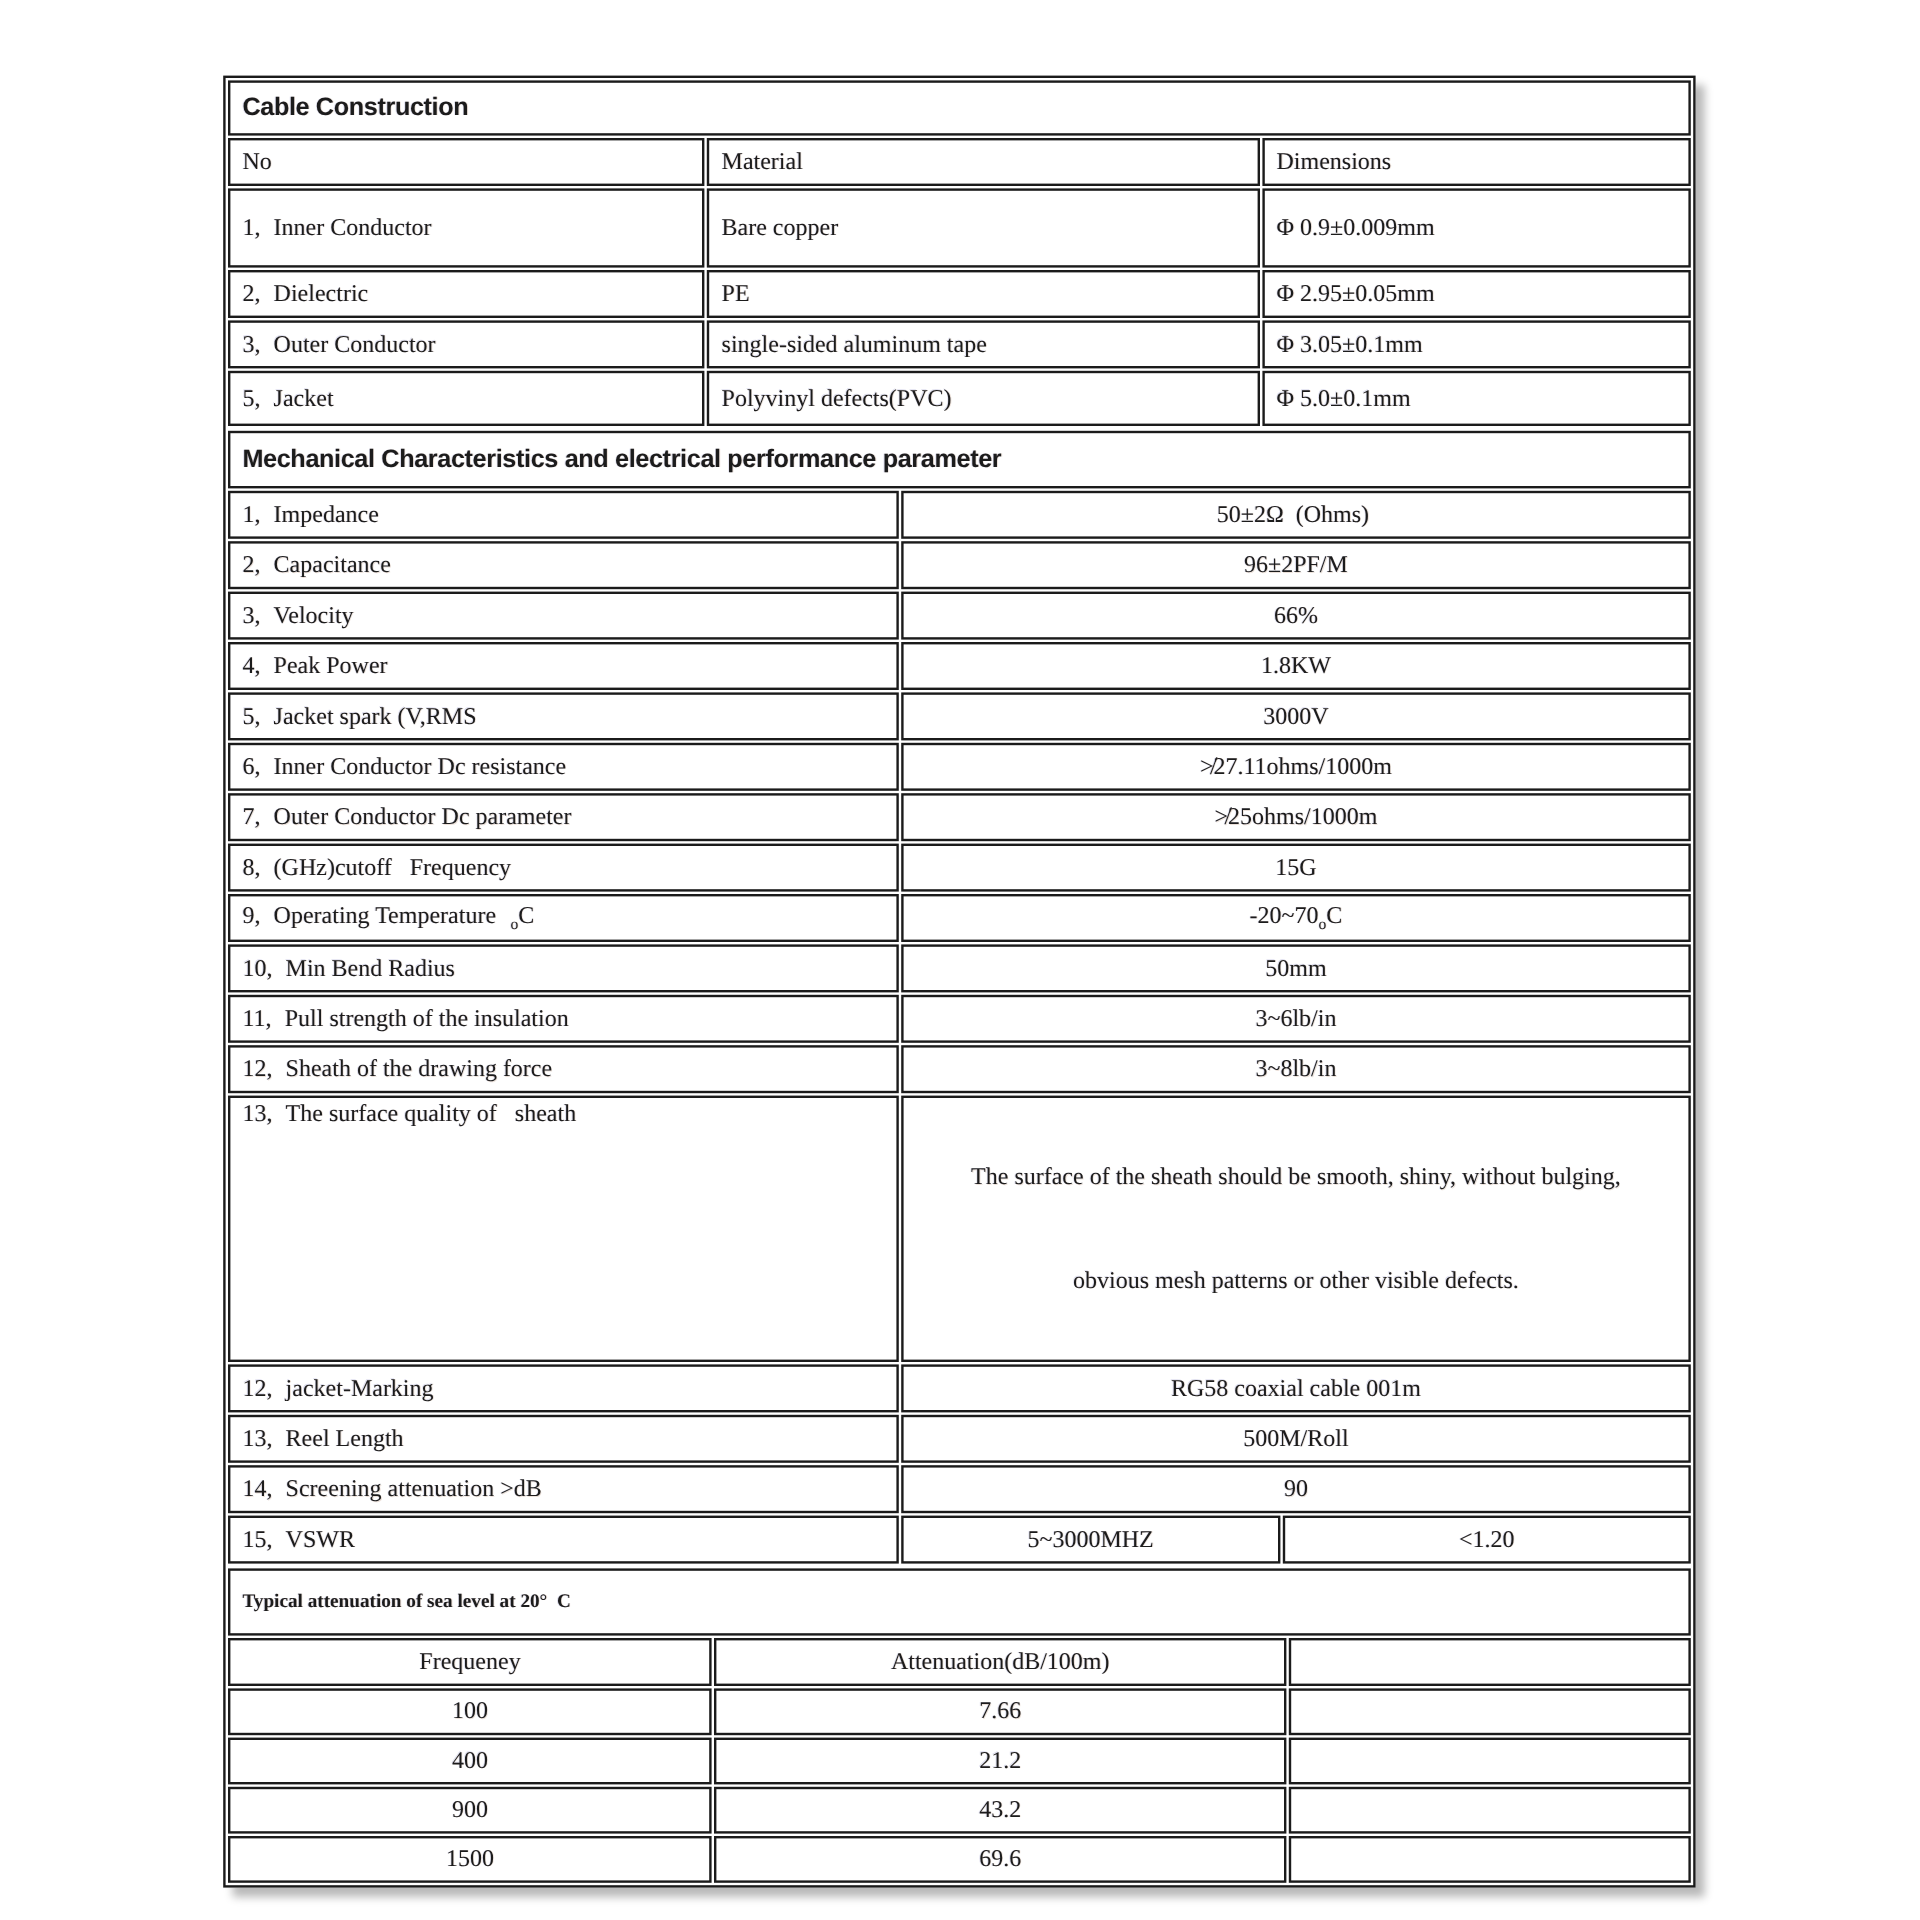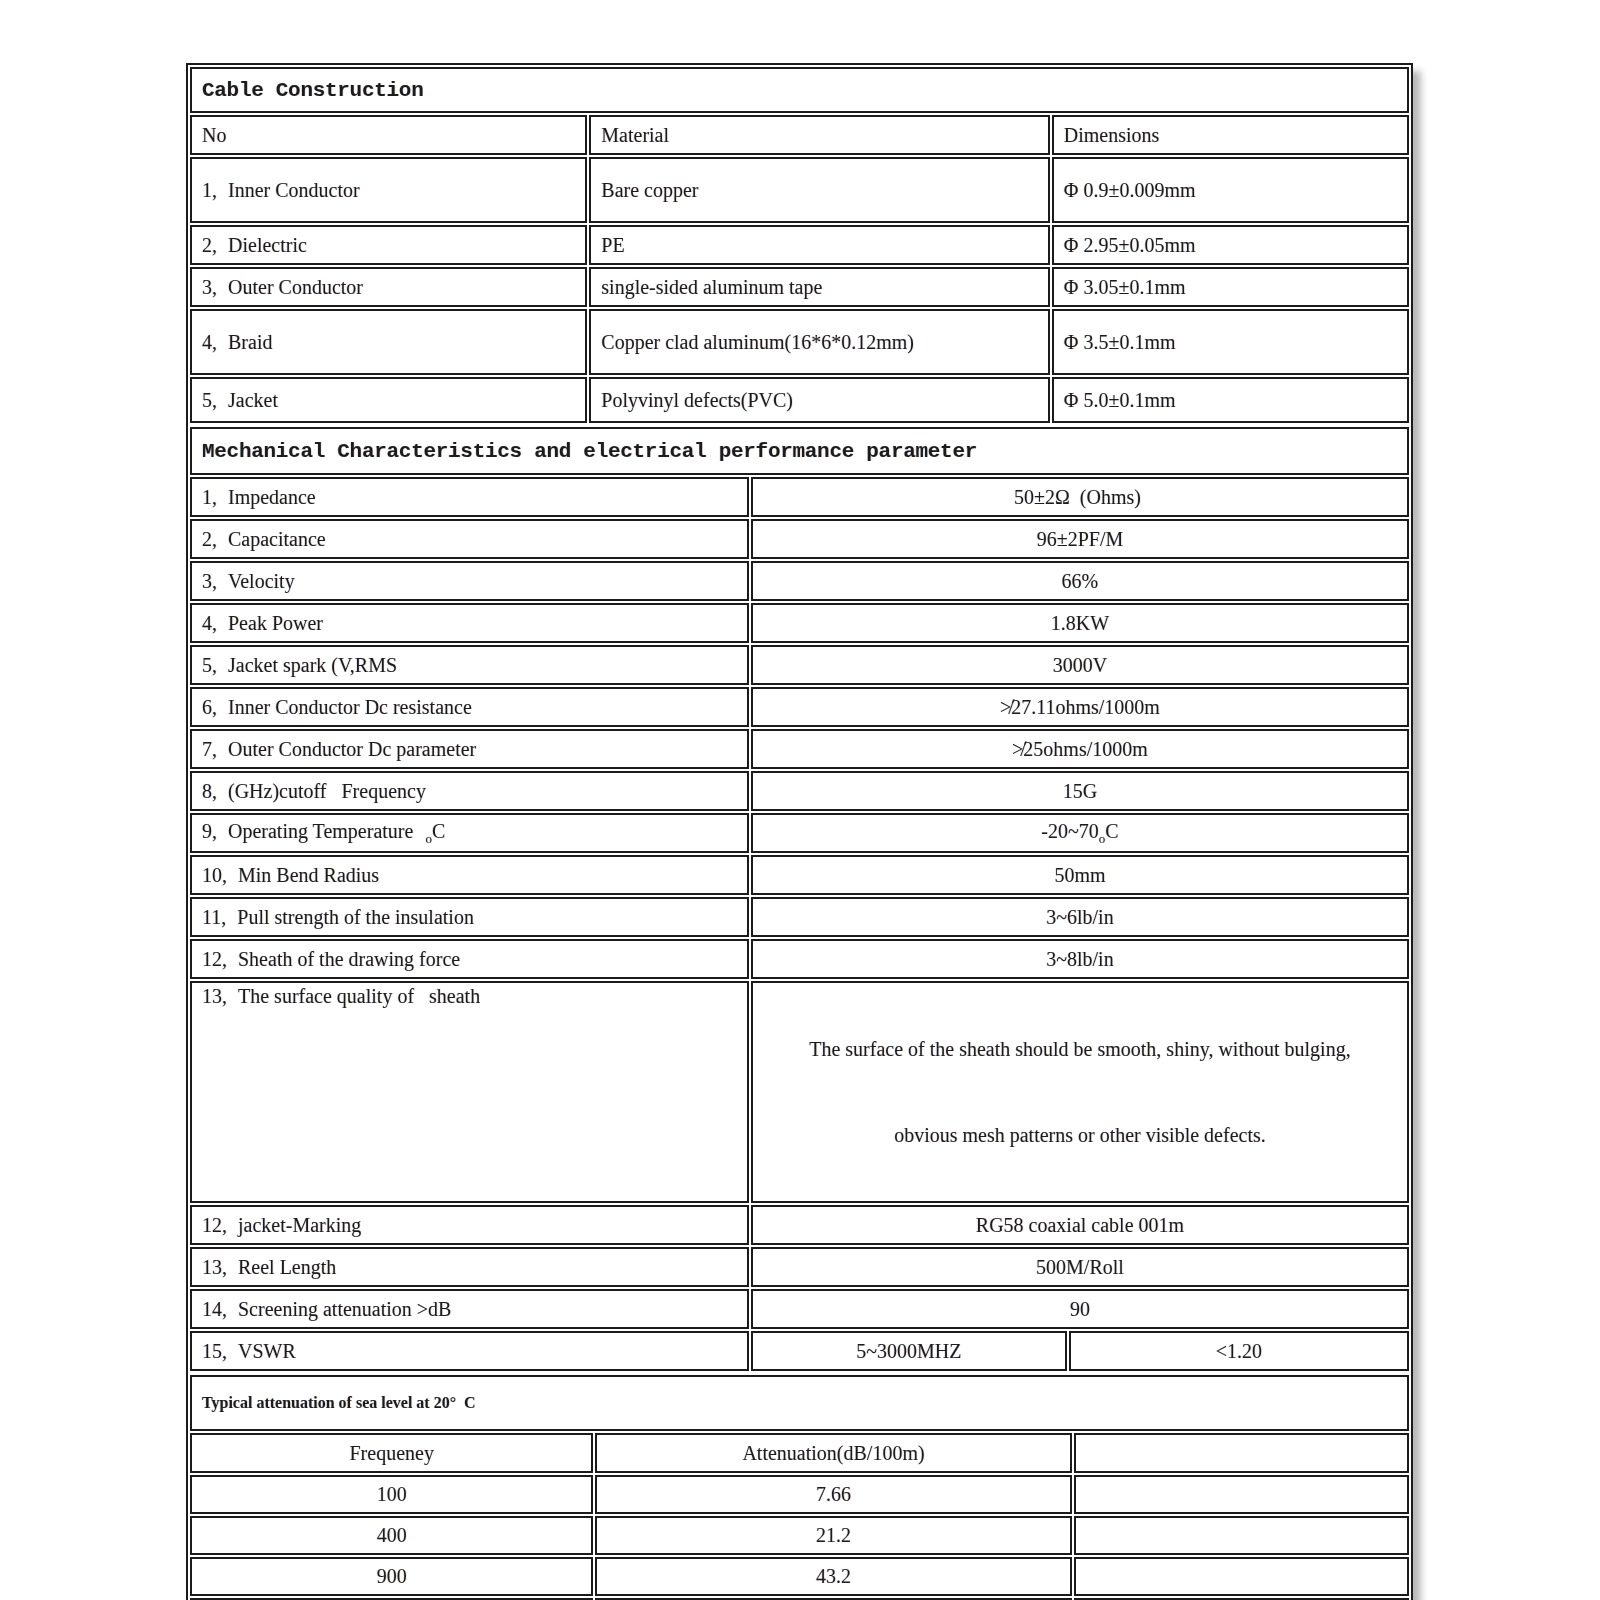--- a/index.html
+++ b/index.html
@@ -32,21 +32,21 @@
     padding: 0 8px;
     overflow: hidden;
     vertical-align: middle;
     color: #1c1c1c;
     font-family: "Liberation Serif", "DejaVu Serif", serif;
     font-size: 20px;
     white-space: pre-wrap;
     text-shadow: 0.7px 0.2px 0 rgba(150,90,50,0.18), -0.7px -0.2px 0 rgba(80,80,160,0.18);
   }
   .title-cell {
-    font-family: Liberation Mono, monospace;
+    font-family: Liberation Sans, sans-serif;
     font-weight: 700;
     font-size: 21px;
     letter-spacing: -0.3px;
     padding-left: 10px;
   }
   .serif-title {
     font-family: "Liberation Serif", "DejaVu Serif", serif;
     font-weight: 700;
     font-size: 16px;
     padding-left: 10px;
@@ -87,25 +87,20 @@
       <td class="lbl" style="height:36px"><span class="num">2,</span><span>Dielectric</span></td>
       <td class="lbl">PE</td>
       <td class="lbl">Φ 2.95±0.05mm</td>
     </tr>
     <tr>
       <td class="lbl" style="height:36px"><span class="num">3,</span><span>Outer Conductor</span></td>
       <td class="lbl">single-sided aluminum tape</td>
       <td class="lbl">Φ 3.05±0.1mm</td>
     </tr>
     <tr>
-      <td class="lbl" style="height:62px"><span class="num">4,</span><span>Braid</span></td>
-      <td class="lbl">Copper clad aluminum(16*6*0.12mm)</td>
-      <td class="lbl">Φ 3.5±0.1mm</td>
-    </tr>
-    <tr>
       <td class="lbl" style="height:42px"><span class="num">5,</span><span>Jacket</span></td>
       <td class="lbl">Polyvinyl defects(PVC)</td>
       <td class="lbl">Φ 5.0±0.1mm</td>
     </tr>
   </tbody>
     </table>
 
   <table>
     <colgroup>
         <col style="width:46%">

